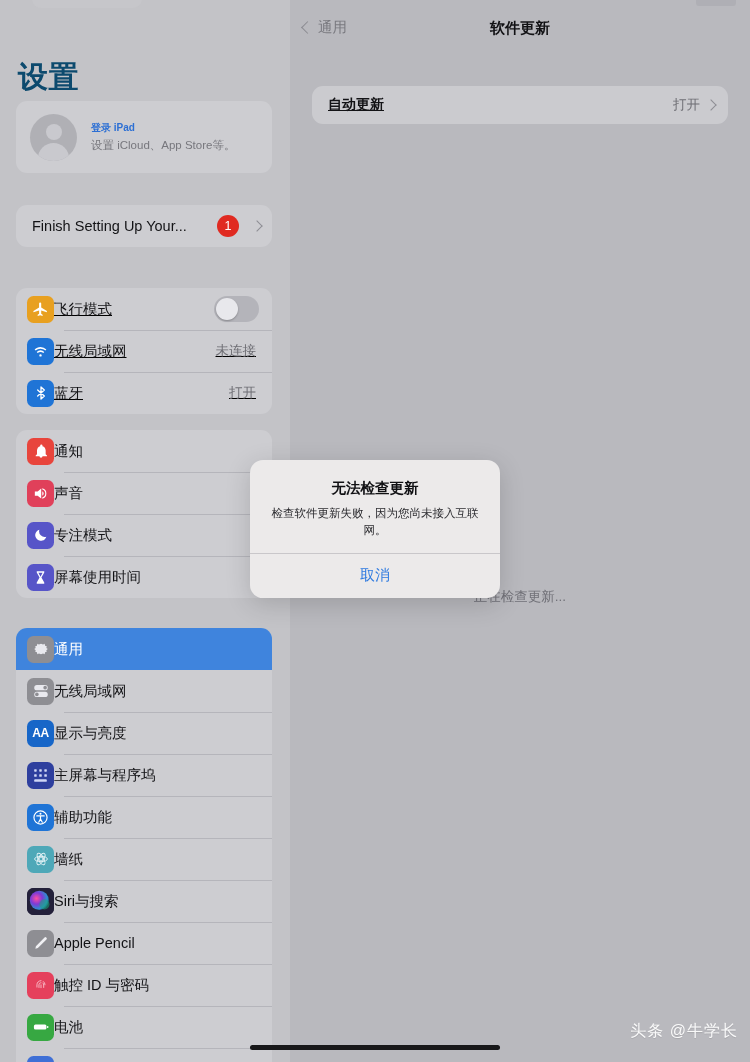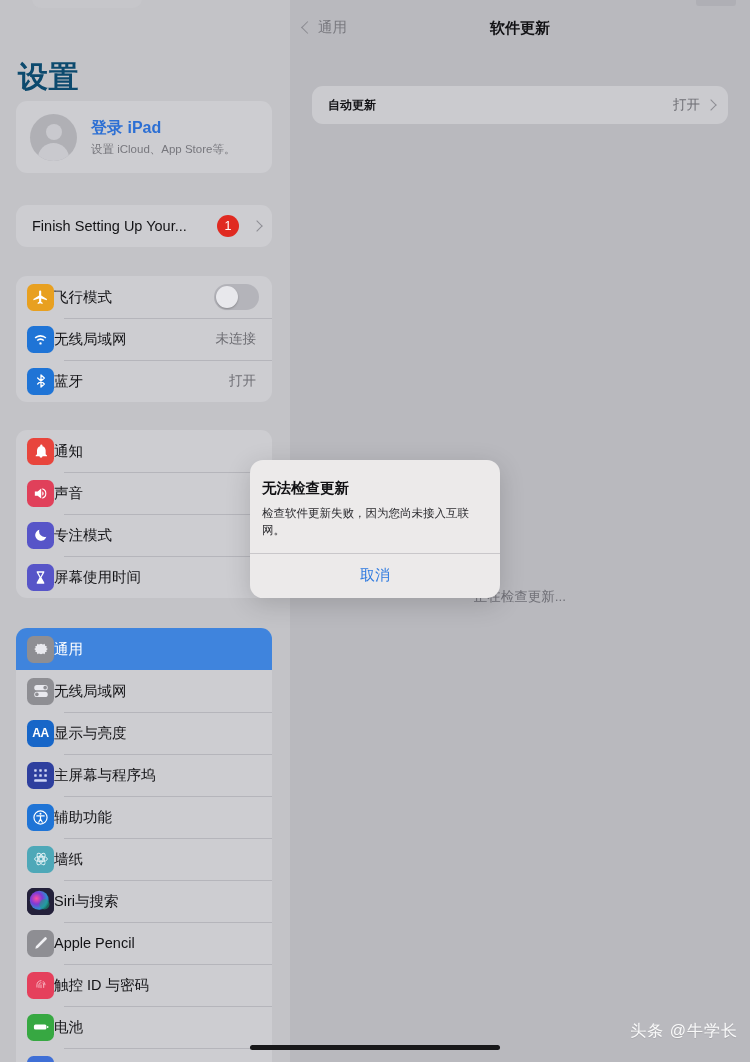--- a/index.html
+++ b/index.html
@@ -150,21 +150,21 @@
     content: "";
     position: absolute;
     left: 50%; top: 29px;
     width: 31px; height: 26px;
     margin-left: -15.5px;
     border-radius: 15.5px 15.5px 0 0;
     background: #c9c9ce;
   }
   .account-text { display: flex; flex-direction: column; gap: 3px; }
   #signin-label {
-    font-size: 16px;
+    font-size: 10px;
     color: #2c6fd4;
     font-weight: 600;
   }
   #signin-sub {
     font-size: 11.5px;
     color: #77777d;
     white-space: nowrap;
   }
 
   
@@ -177,21 +177,21 @@
     background: #e02a21;
     color: #fff;
     font-size: 12.5px;
     display: flex;
     align-items: center;
     justify-content: center;
     margin-right: 12px;
     flex: 0 0 22px;
   }
 
-  #radio-group    { top: 276px; }
+  #radio-group    { top: 288px; text-decoration: underline; }
   #alerts-group   { top: 430px; }
   #general-group  { top: 628px; }
 
   
   .row.selected {
     background: #3f84dd;
   }
   .row.selected::before { display: none; }
   .row.selected + .row::before { display: none; }
   .row.selected .row-label { color: #ffffff; }
@@ -246,41 +246,41 @@
   }
   #auto-update-group {
     position: absolute;
     left: 22px; top: 86px;
     width: 416px;
     background: #cbcbcf;
     border-radius: 11px;
   }
   #auto-update-group .row { height: 38px; padding: 0 13px 0 16px; }
   #auto-update-group .row::before { display: none; }
-  #auto-update-group .row-label { font-size: 12px; font-weight: 600; }
+  #auto-update-group .row-label { font-size: 14px; font-weight: 600; text-decoration: underline; }
   #status-text {
     position: absolute;
     left: 0; right: 0; top: 588px;
     text-align: center;
     font-size: 13.5px;
     color: #717178;
   }
 
   
   #alert {
     position: absolute;
     left: 250px; top: 460px;
     width: 250px;
     background: #eceaea;
     border-radius: 13px;
     box-shadow: 0 6px 26px rgba(0,0,0,.16);
     overflow: hidden;
     z-index: 20;
   }
-  #alert-body { padding: 19px 12px 15px; text-align: left; }
+  #alert-body { padding: 19px 18px 15px; text-align: center; }
   #alert-title {
     font-size: 14.5px;
     font-weight: bold;
     color: #101013;
     margin-bottom: 7px;
   }
   #alert-message {
     font-size: 11.5px;
     color: #2c2c30;
     line-height: 1.45;

